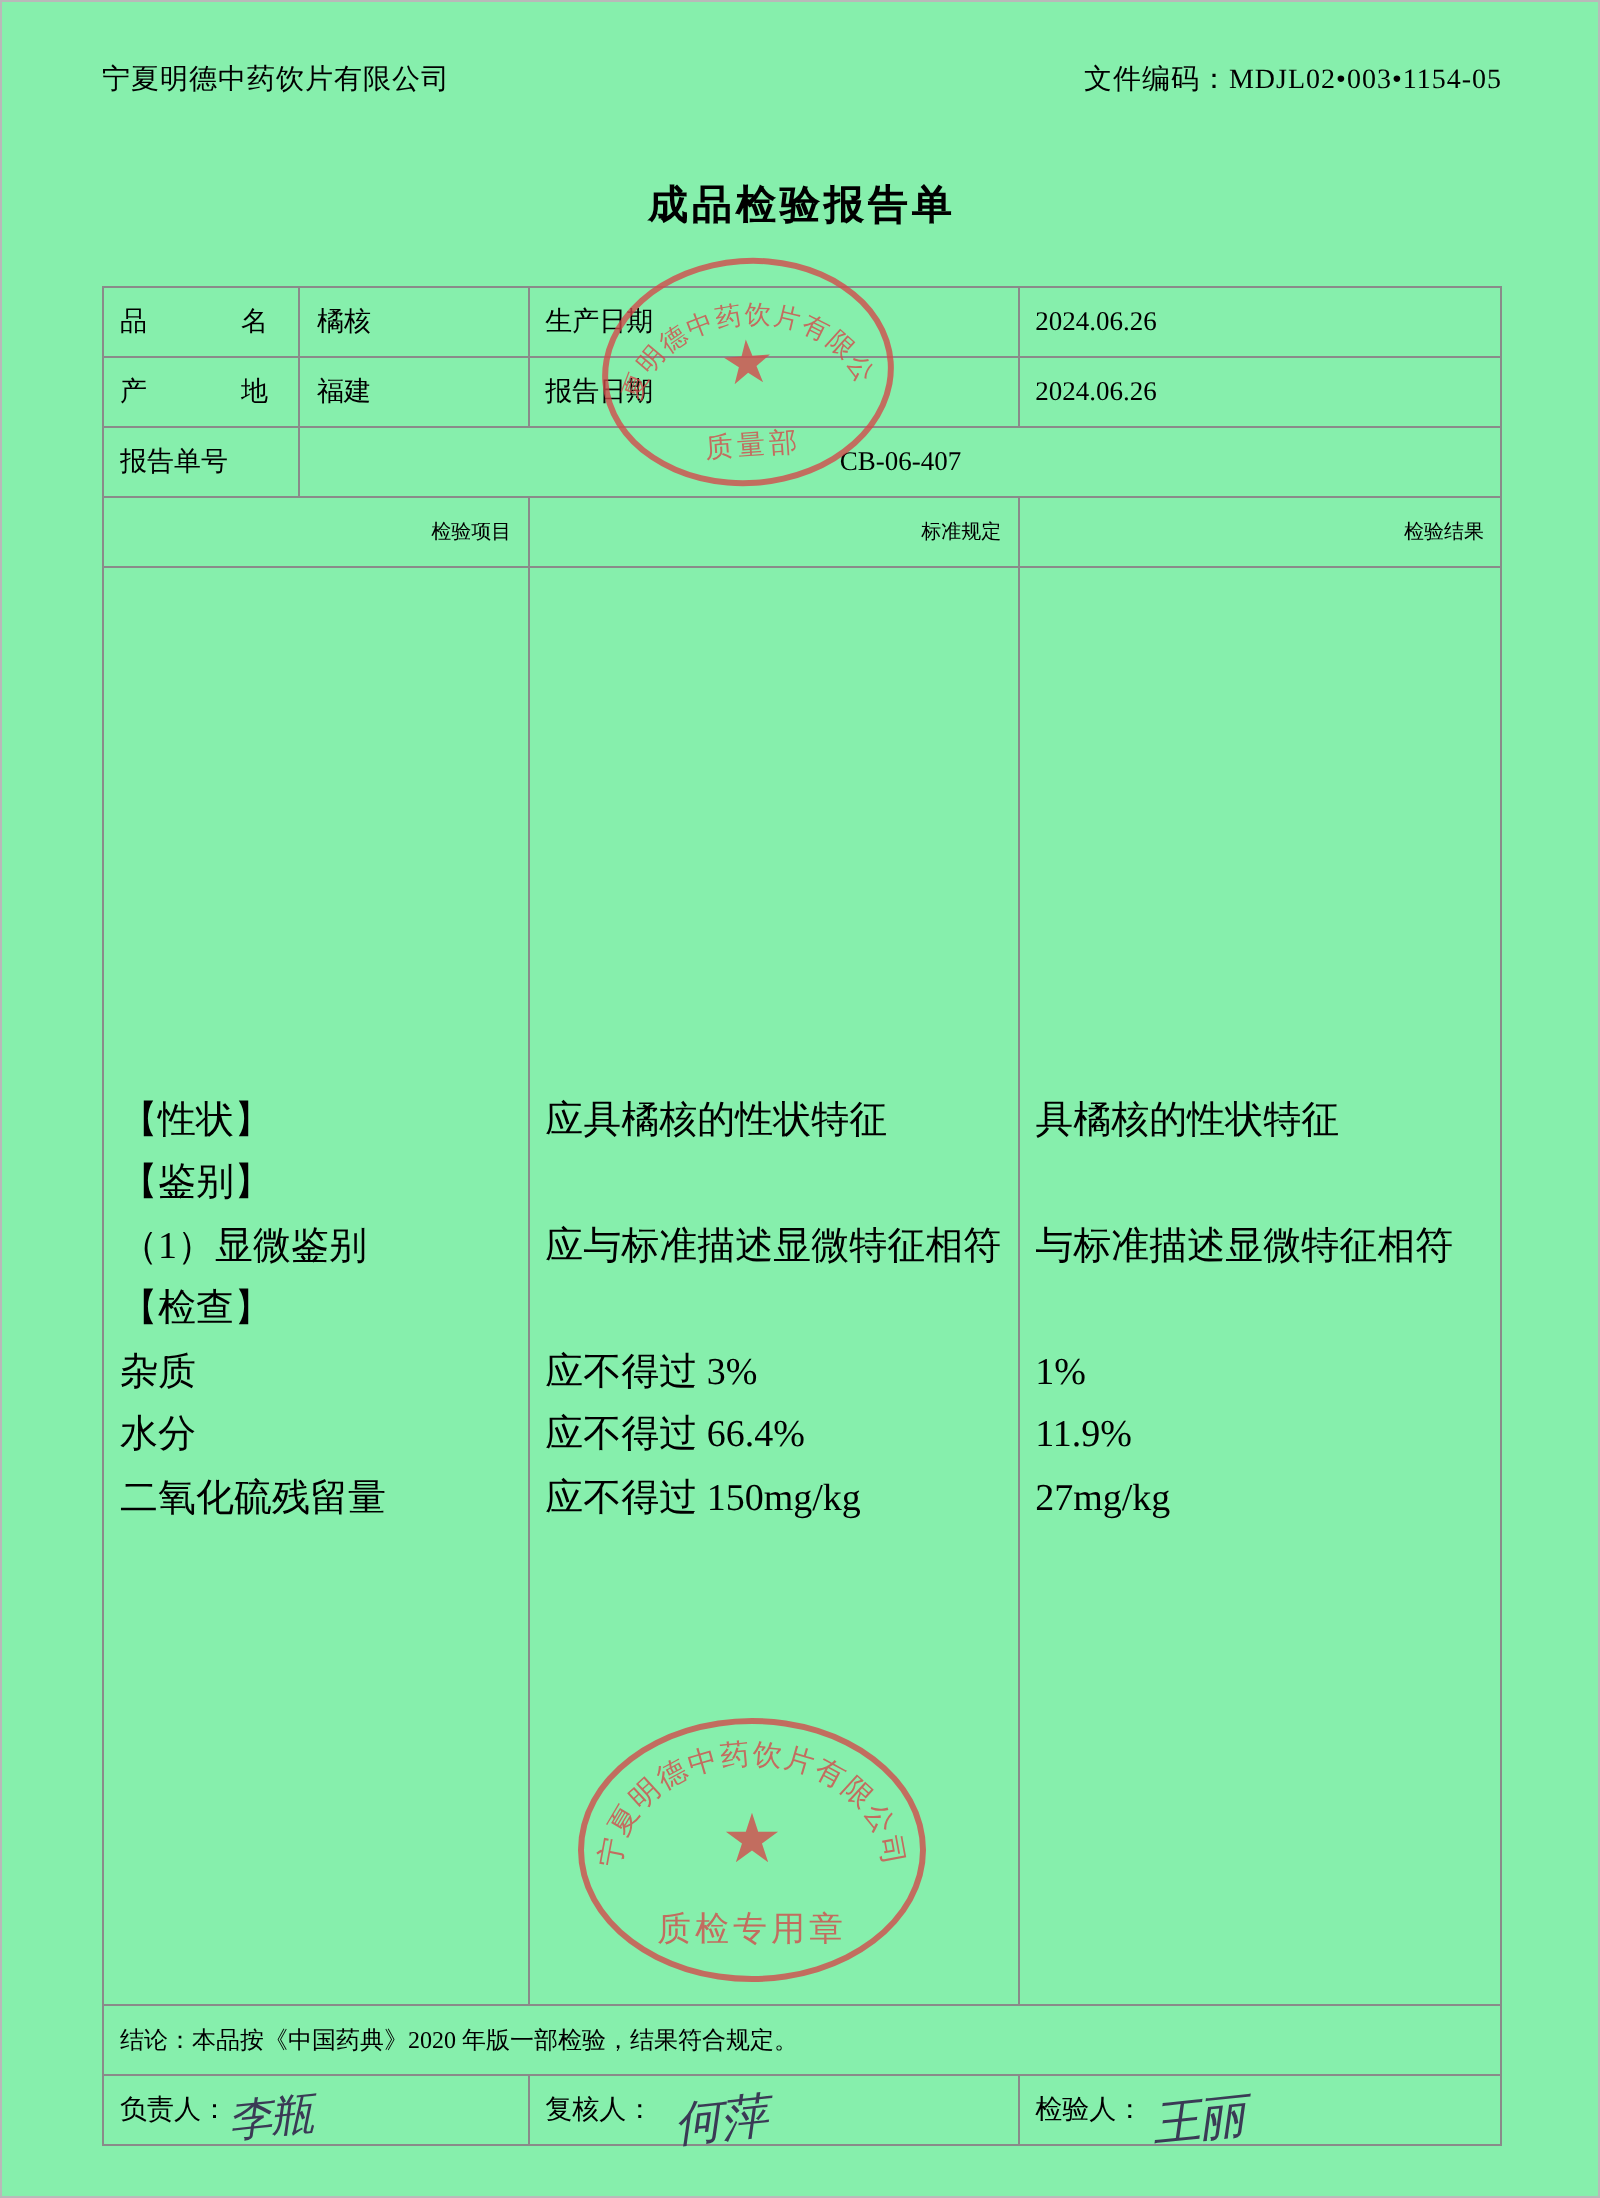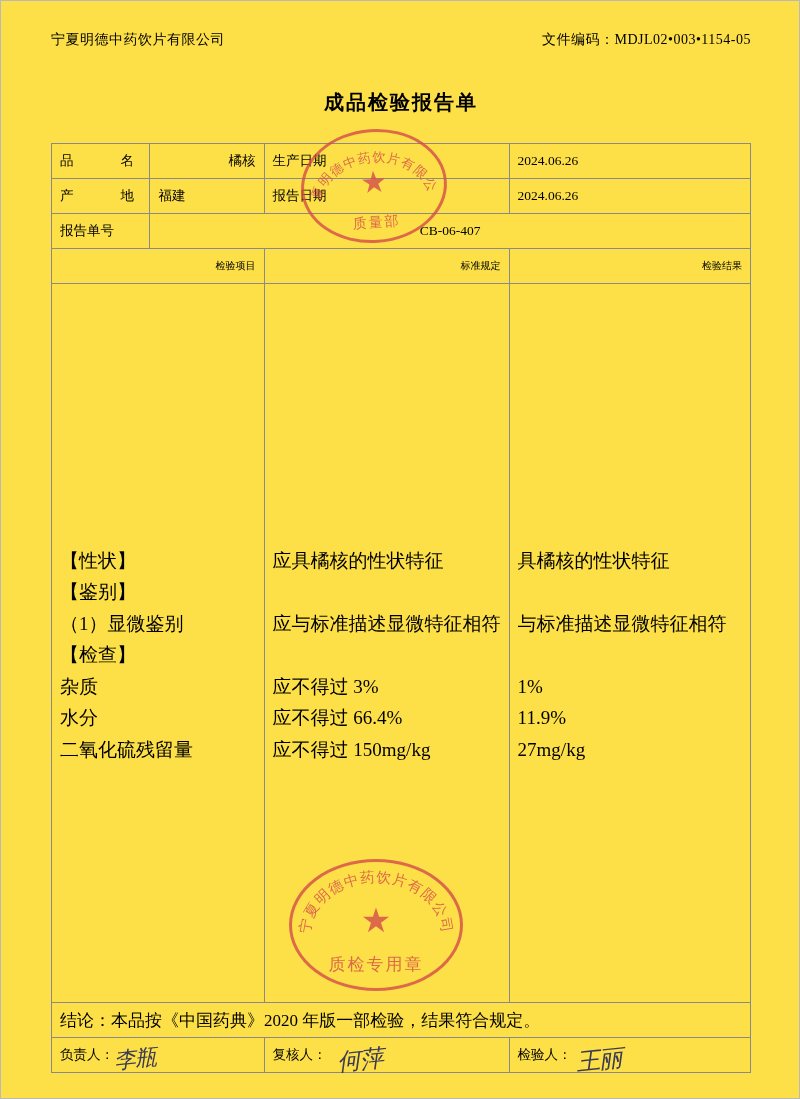--- a/index.html
+++ b/index.html
@@ -15,21 +15,21 @@
     position: relative;
     overflow: hidden;
   }
   .page {
     position: absolute;
     left: 0; top: 0;
     width: 800px;
     height: 1099px;
     box-sizing: border-box;
     border: 1px solid #b9b9b9;
-    background: #fde047;
+    background: #86efac;
   }
   .header-row {
     position: absolute;
     left: 50px;
     top: 30px;
     width: 700px;
     display: flex;
     justify-content: space-between;
     align-items: baseline;
     font-size: 14px;
@@ -68,21 +68,21 @@
     width: 86px;
     text-align: left;
     white-space: nowrap;
   }
   .lbl-spread {
     display: inline-block;
     width: 74px;
     text-align: justify;
     text-align-last: justify;
   }
-  .val-name { width: 148px; text-align: right; }
+  .val-name { width: 148px; }
   .lbl2 { width: 82px; white-space: nowrap; }
   .val2 { width: 238px; }
 
   .report-no-label { white-space: nowrap; }
   .report-no-value {
     text-align: center;
     font-family: "Liberation Serif", "DejaVu Serif", serif;
   }
 
   
@@ -109,21 +109,21 @@
     height: 31.5px;
     line-height: 31.5px;
     font-size: 19px;
     white-space: nowrap;
     overflow: hidden;
   }
   .spacer-row { height: 24px; }
 
   .concl td {
     height: 30px;
-    font-size: 17px;
+    font-size: 12px;
     padding-left: 10px;
   }
 
   .sign-row td {
     height: 46px;
     border: none;
     font-size: 13.5px;
     vertical-align: middle;
     position: relative;
   }

